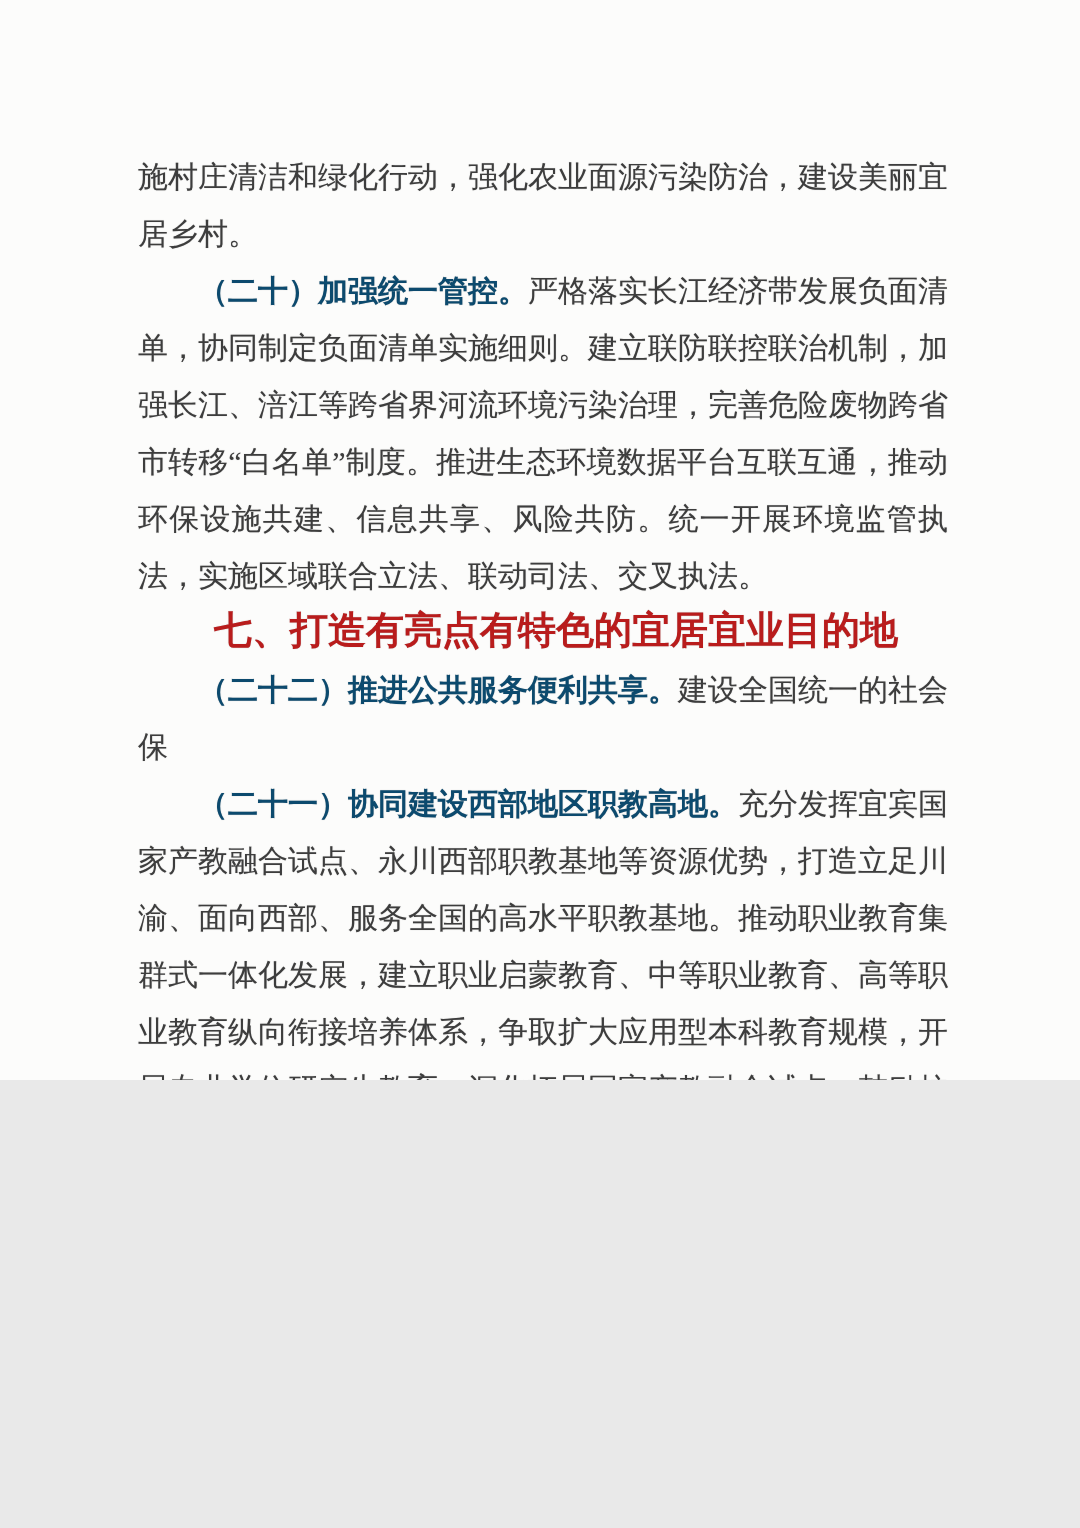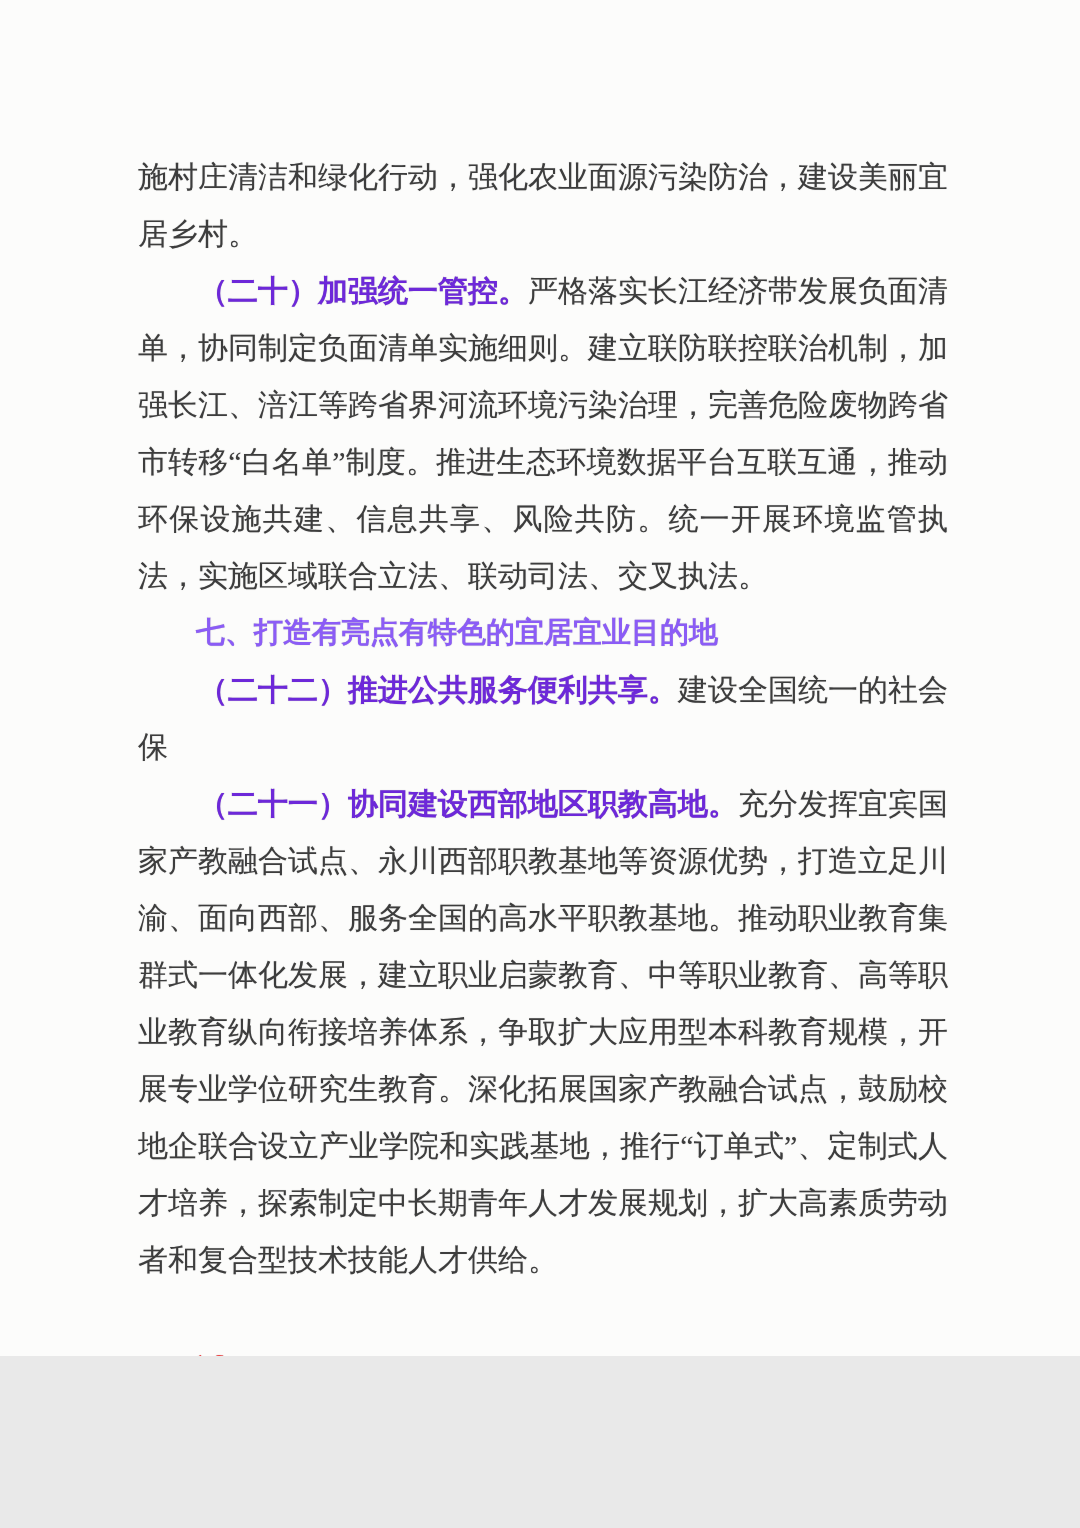--- a/index.html
+++ b/index.html
@@ -1,19 +1,19 @@
 <!DOCTYPE html>
 <html lang="zh"><head>
 <meta charset="utf-8">
 <style>
   html, body { margin: 0; padding: 0; background: #e9e9e9; }
   .page {
     position: relative;
     width: 1080px;
-    height: 1356px;
+    height: 1080px;
     margin: 0 auto;
     background: #fcfcfb;
     overflow: hidden;
   }
   .content {
     position: absolute;
     left: 138px;
     top: 148px;
     width: 810px;
   }
@@ -23,30 +23,30 @@
     font-size: 30px;
     line-height: 57px;
     color: #3d3d3d;
     text-align: justify;
     text-justify: inter-character;
     text-shadow: 0 0 1px rgba(60,60,60,0.35);
   }
   .indent { text-indent: 2em; }
   .lead {
     font-weight: 700;
-    color: #6d28d9;
+    color: #0c4a6e;
   }
   .heading {
     margin: 0;
-    font-family: Liberation Serif, serif;
+    font-family: Liberation Mono, monospace;
     font-weight: 700;
-    font-size: 29px;
+    font-size: 38px;
     line-height: 57px;
     text-indent: 2em;
-    color: #8b5cf6;
+    color: #b91c1c;
     text-shadow: 0 0 1px rgba(40,40,40,0.3);
   }
   .footer {
     position: absolute;
     left: 148px;
     top: 1348px;
     font-family: "Liberation Serif", serif;
     font-size: 29px;
     color: #ef4444;
     letter-spacing: 4px;

